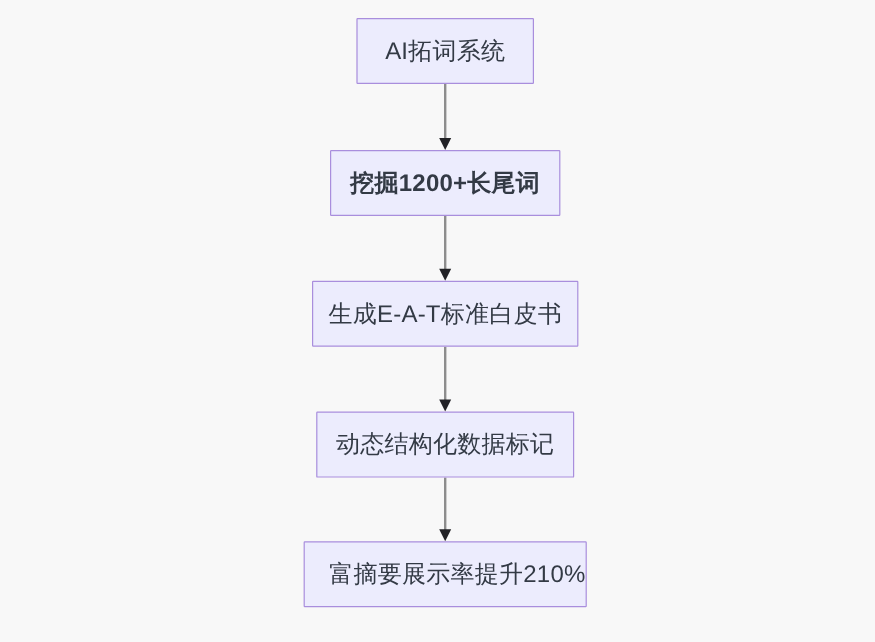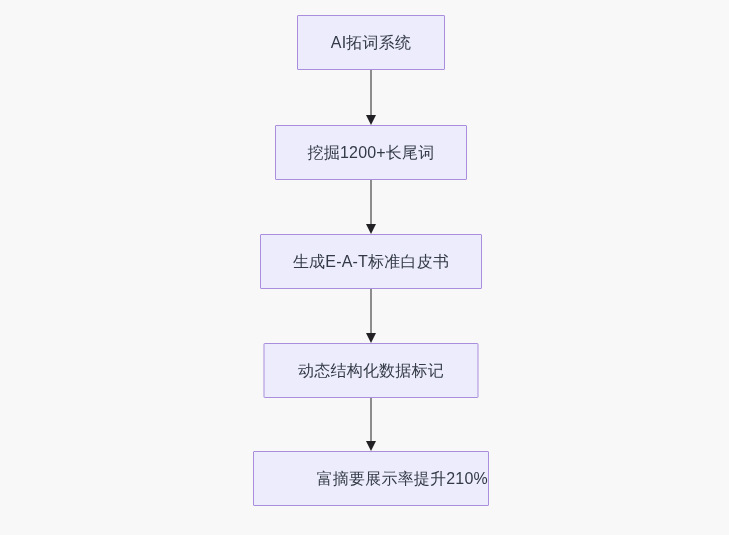--- a/index.html
+++ b/index.html
@@ -23,21 +23,21 @@
     box-sizing: border-box;
     background: #ececfd;
     border: 1.6px solid #a98edd;
     border-radius: 1px;
     display: flex;
     align-items: center;
     justify-content: center;
     transform: translateX(-50%);
   }
   .node-label {
-    font-size: 16px;
+    font-size: 20px;
     line-height: 1.2;
     color: #333a45;
     white-space: nowrap;
     letter-spacing: 0.2px;
   }
   .edge {
     position: absolute;
     transform: translateX(-50%);
     overflow: visible;
   }
@@ -71,21 +71,21 @@
 
   <svg class="edge" style="left:371px; top:398px; width:20px; height:53px;" viewBox="0 0 20 53">
     <line class="edge-line" x1="10" y1="0" x2="10" y2="44"></line>
     <polygon class="edge-head" points="5,43 15,43 10,53"></polygon>
   </svg>
 
   <div class="node" style="left:371px; top:15px; width:148px; height:55px;">
     <span class="node-label">AI拓词系统</span>
   </div>
 
-  <div class="node" style="left:371px; top:125px; width:192px; height:55px;">
+  <div class="node" style="left:371px; top:125px; width:192px; height:55px;font-weight:bold;">
     <span class="node-label">挖掘1200+长尾词</span>
   </div>
 
   <div class="node" style="left:371px; top:343px; width:215px; height:55px;">
     <span class="node-label">动态结构化数据标记</span>
   </div>
 
   <div class="node" style="left:371px; top:234px; width:222px; height:55px;">
     <span class="node-label">生成E-A-T标准白皮书</span>
   </div>

